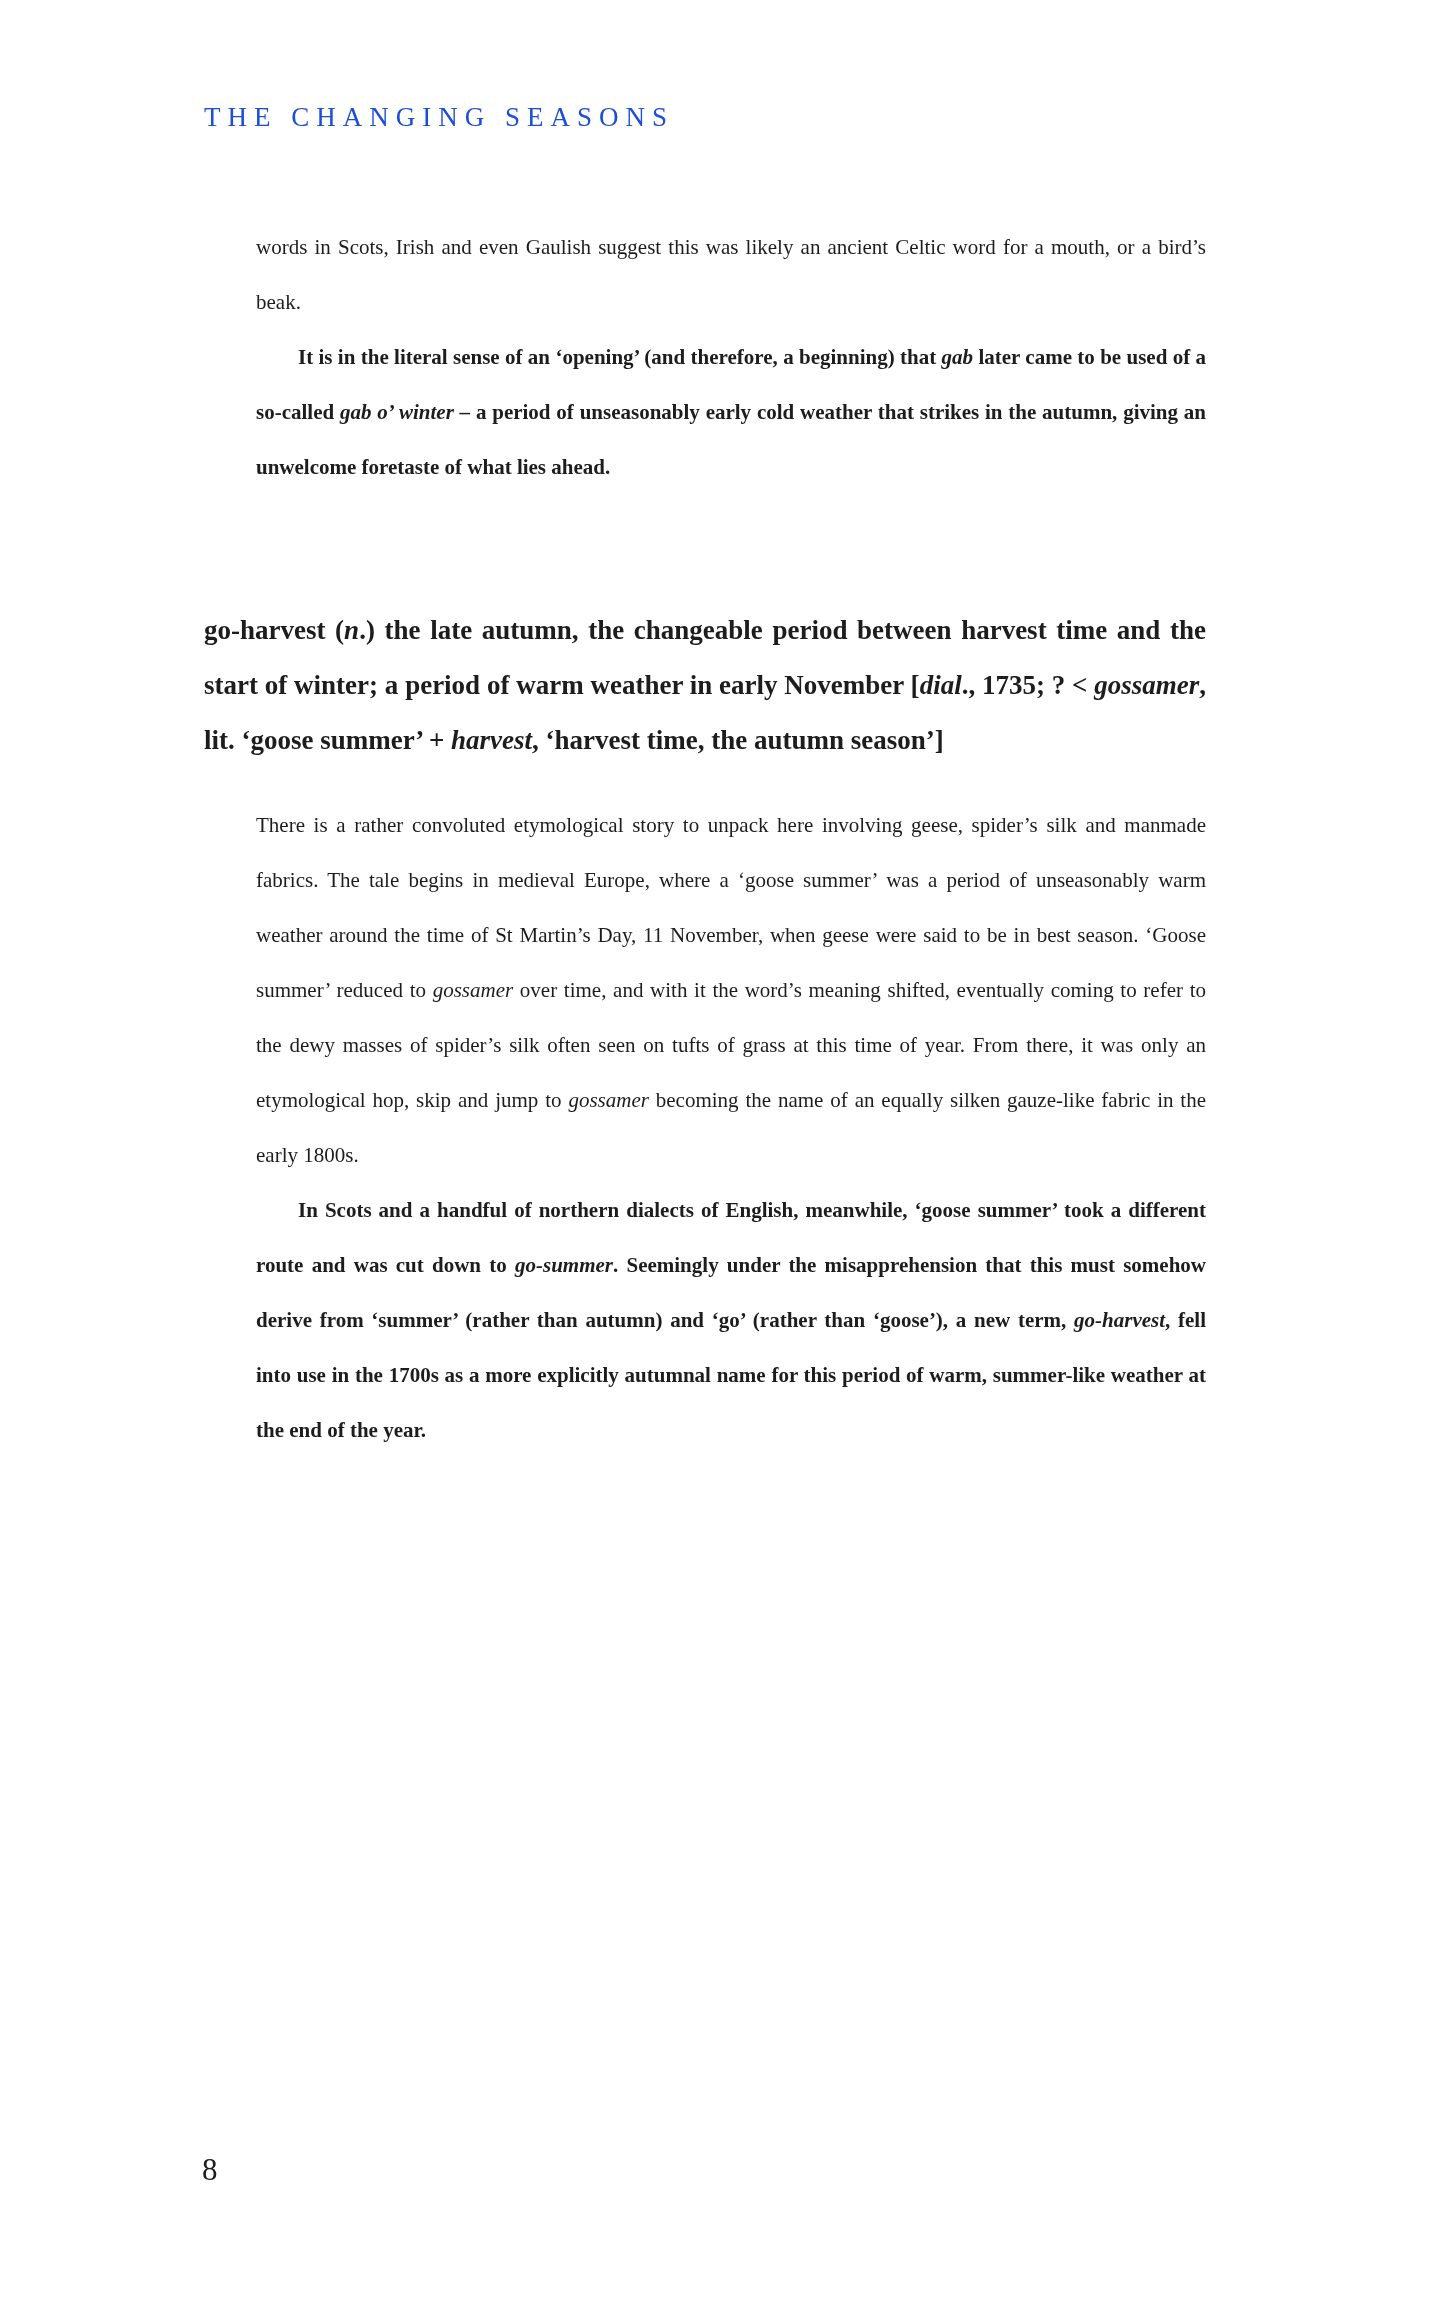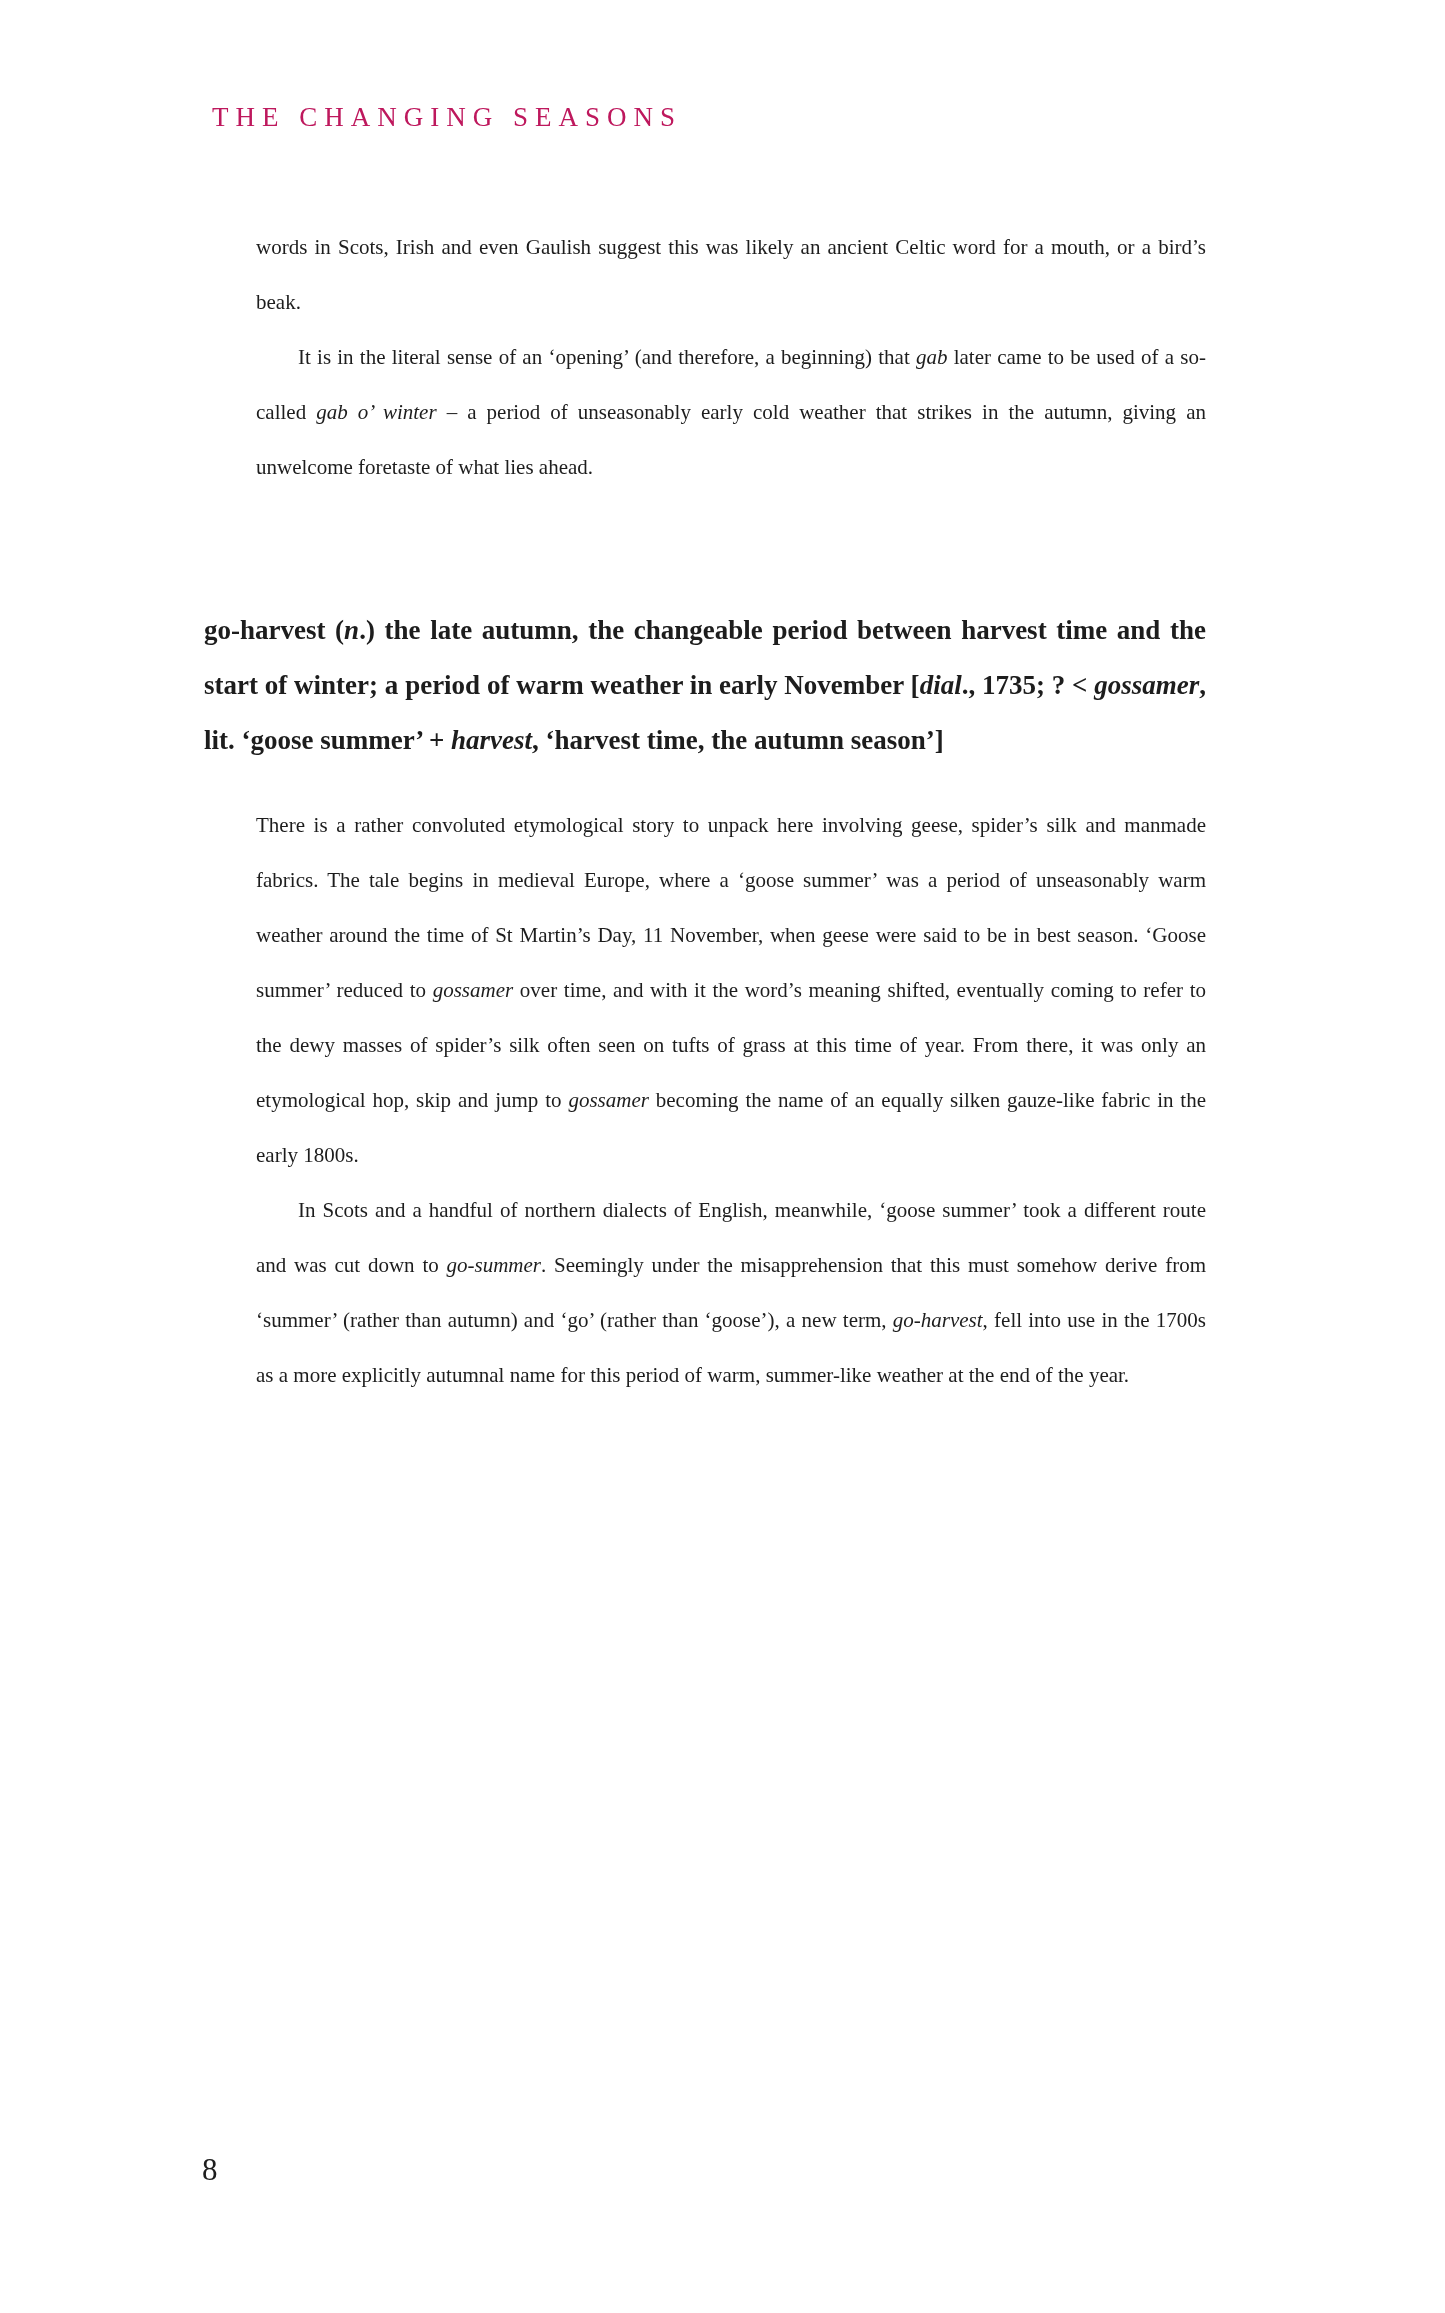--- a/index.html
+++ b/index.html
@@ -11,43 +11,44 @@
     position: relative;
     width: 1445px;
     height: 2313px;
     background: #ffffff;
     color: #1d1d1d;
     font-family: "Liberation Serif", "DejaVu Serif", serif;
     overflow: hidden;
   }
   .running-header {
     position: absolute;
-    left: 212px;
+    left: 204px;
     top: 102px;
     font-size: 27px;
     letter-spacing: 7px;
-    color: #be185d;
+    color: #1d4ed8;
     white-space: nowrap;
   }
   .text-column {
     position: absolute;
     left: 204px;
     top: 220px;
     width: 1002px;
   }
   .body-para {
     margin: 0 0 0 52px;
     width: 950px;
     font-size: 21px;
     line-height: 55px;
     text-align: justify;
     text-justify: inter-word;
   }
   .indent {
     text-indent: 42px;
+    font-weight: bold;
   }
   .entry {
     margin: 108px 0 30px 0;
     width: 1002px;
     font-size: 27px;
     line-height: 55px;
     font-weight: bold;
     text-align: justify;
     text-justify: inter-word;
   }

